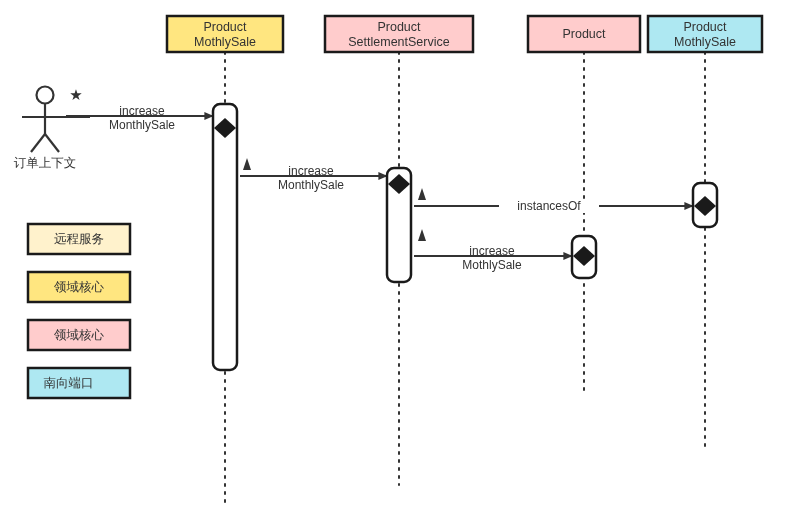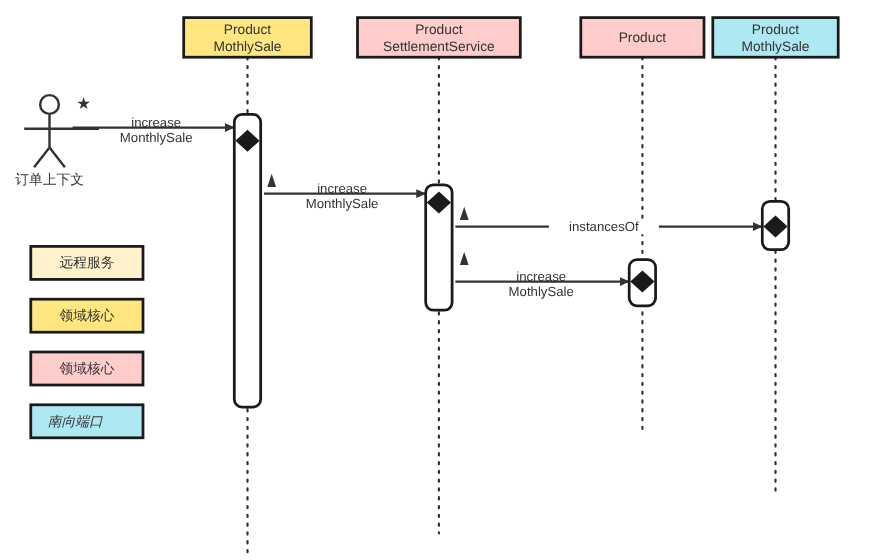--- a/index.html
+++ b/index.html
@@ -130,13 +130,13 @@
 
 <div class="lbl msg-label" id="msg-text-1" style="left: 261px; top: 164px; width: 100px;"><span>increase</span><br><span>MonthlySale</span></div>
 
 <div class="lbl msg-label" id="msg-text-2" style="left:499px; top:199px; width:100px; background:#ffffff;"><span>instancesOf</span></div>
 
 <div class="lbl msg-label" id="msg-text-3" style="left: 442px; top: 244px; width: 100px;"><span>increase</span><br><span>MothlySale</span></div>
 
 <div class="lbl legend-label" id="lg-text-0" style="left:28px; top:232px; width:102px;">远程服务</div>
 <div class="lbl legend-label" id="lg-text-1" style="left:28px; top:280px; width:102px;">领域核心</div>
 <div class="lbl legend-label" id="lg-text-2" style="left:28px; top:328px; width:102px;text-align:center;">领域核心</div>
-<div class="lbl legend-label" id="lg-text-3" style="left:28px; top:376px; width:81px;font-style:italic;">南向端口</div>
+<div class="lbl legend-label" id="lg-text-3" style="left:28px; top:376px; width:81px;">南向端口</div>
 
 </body></html>

